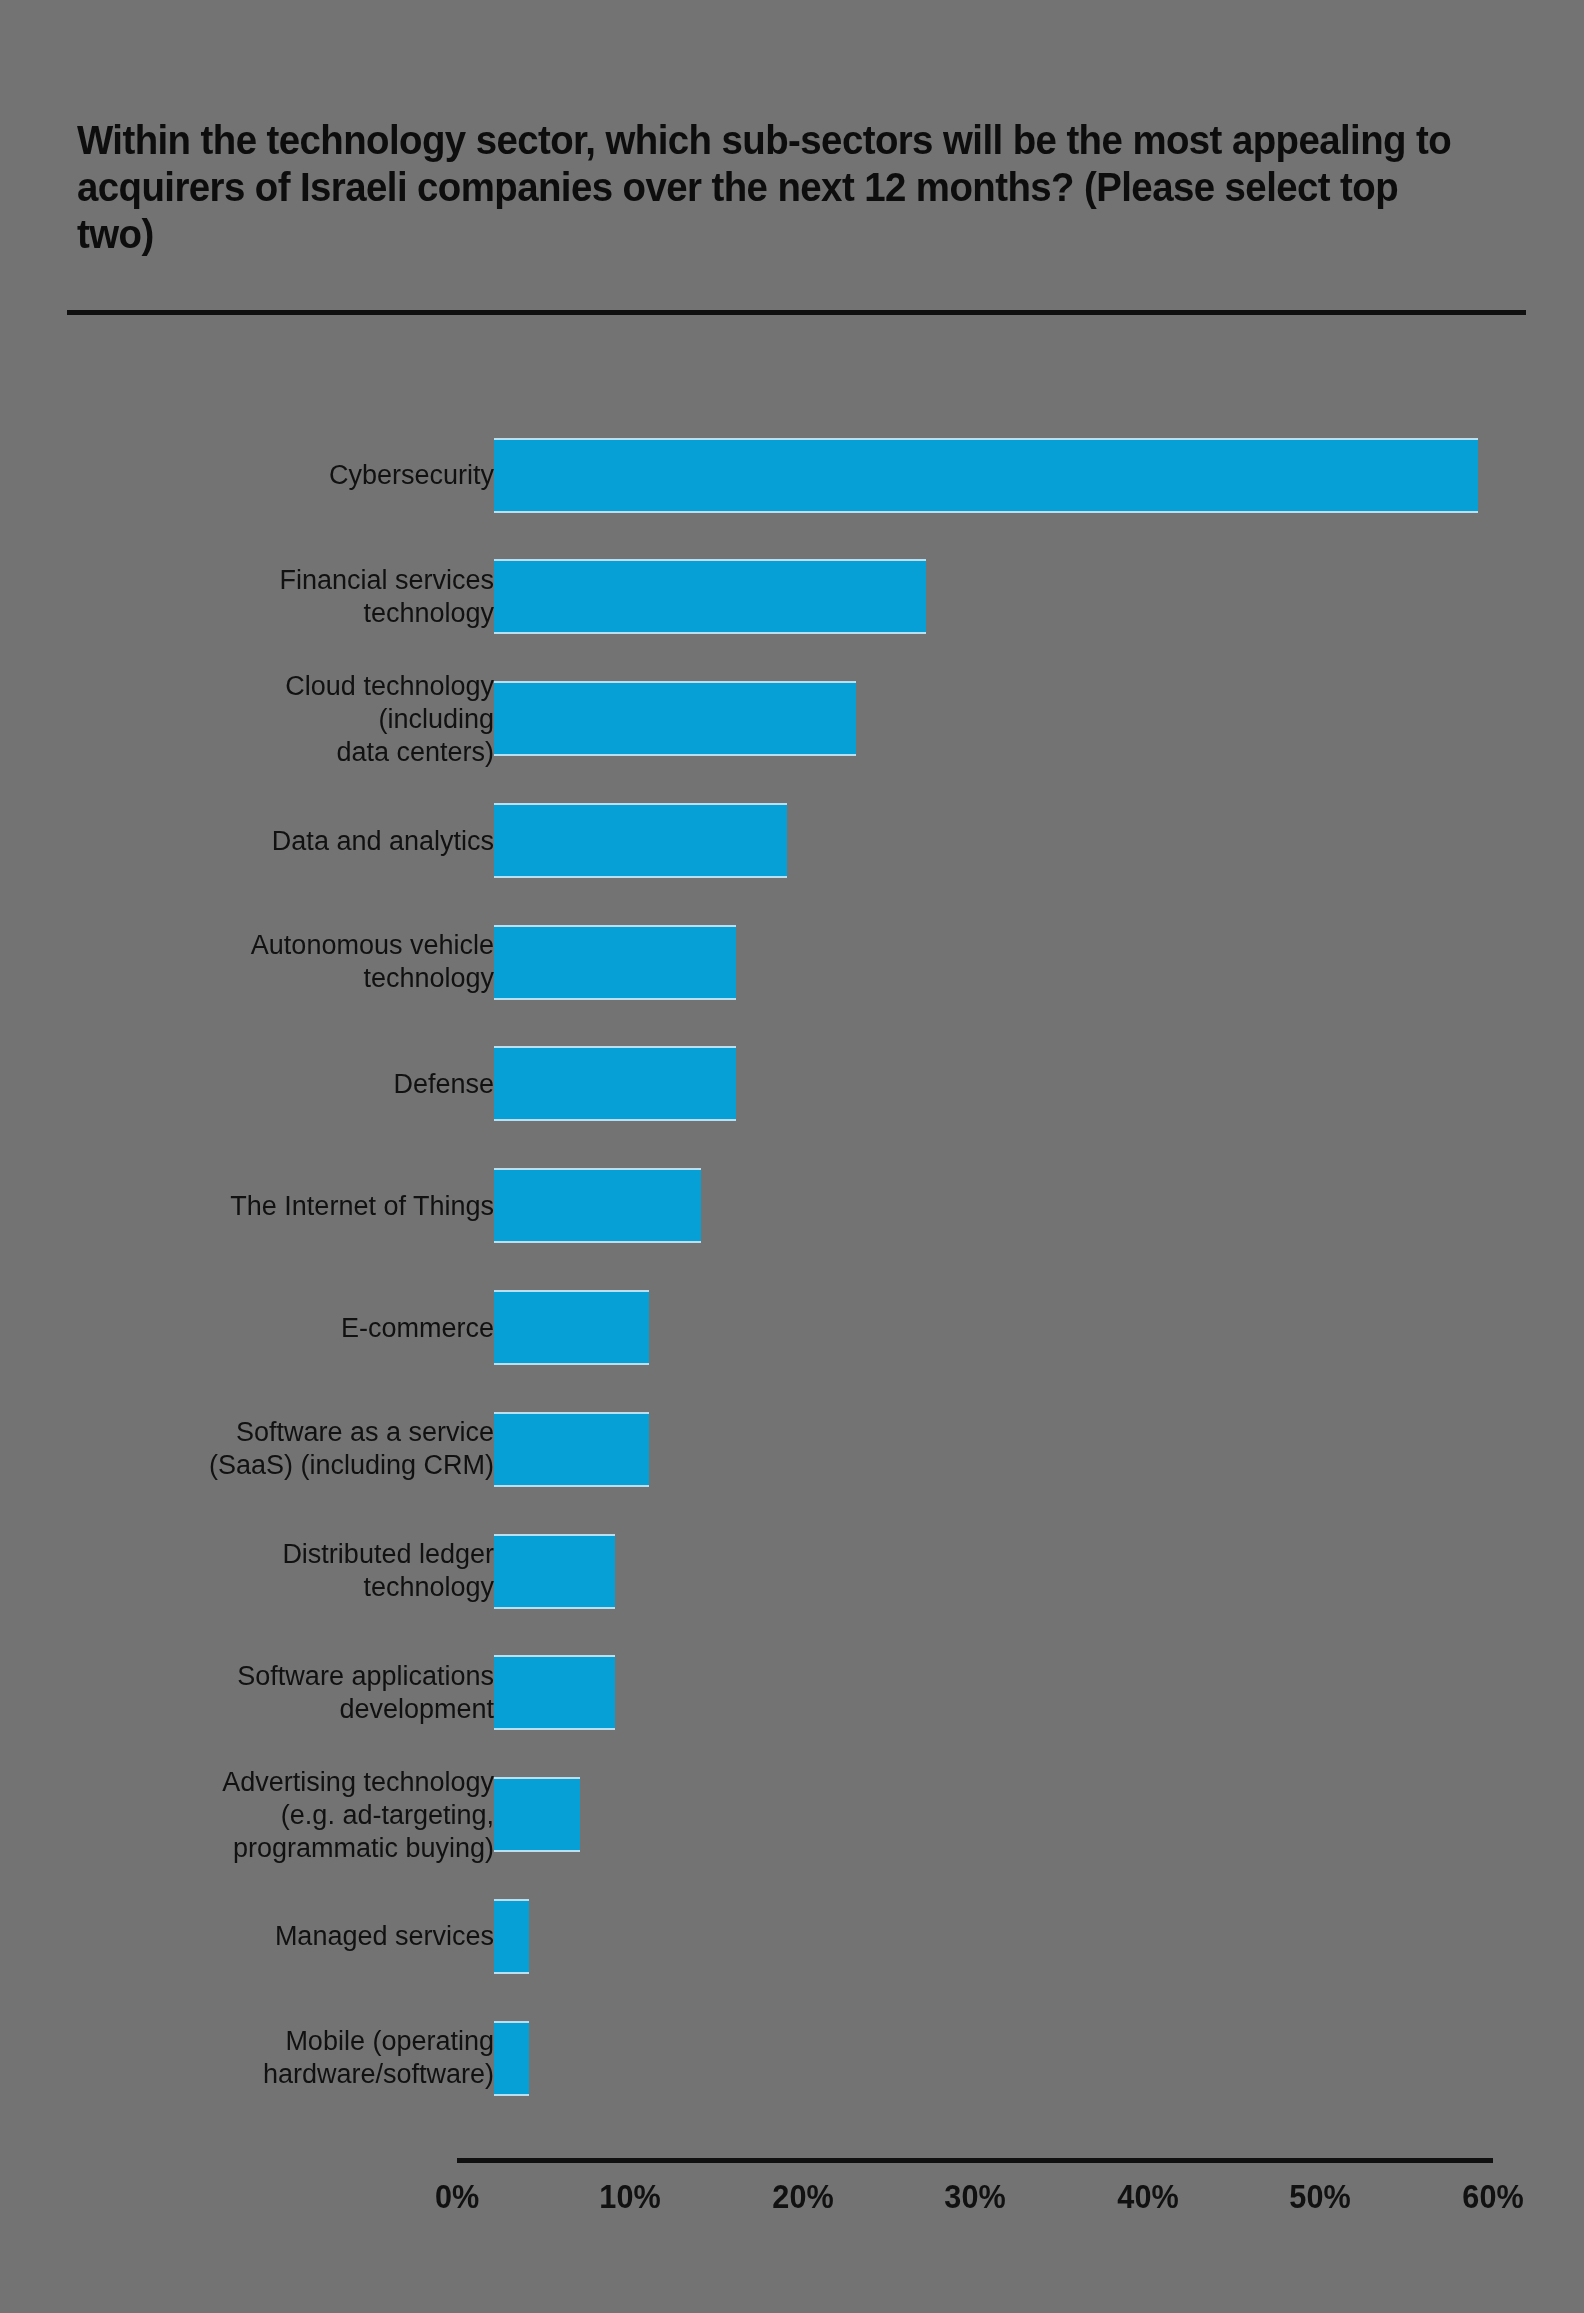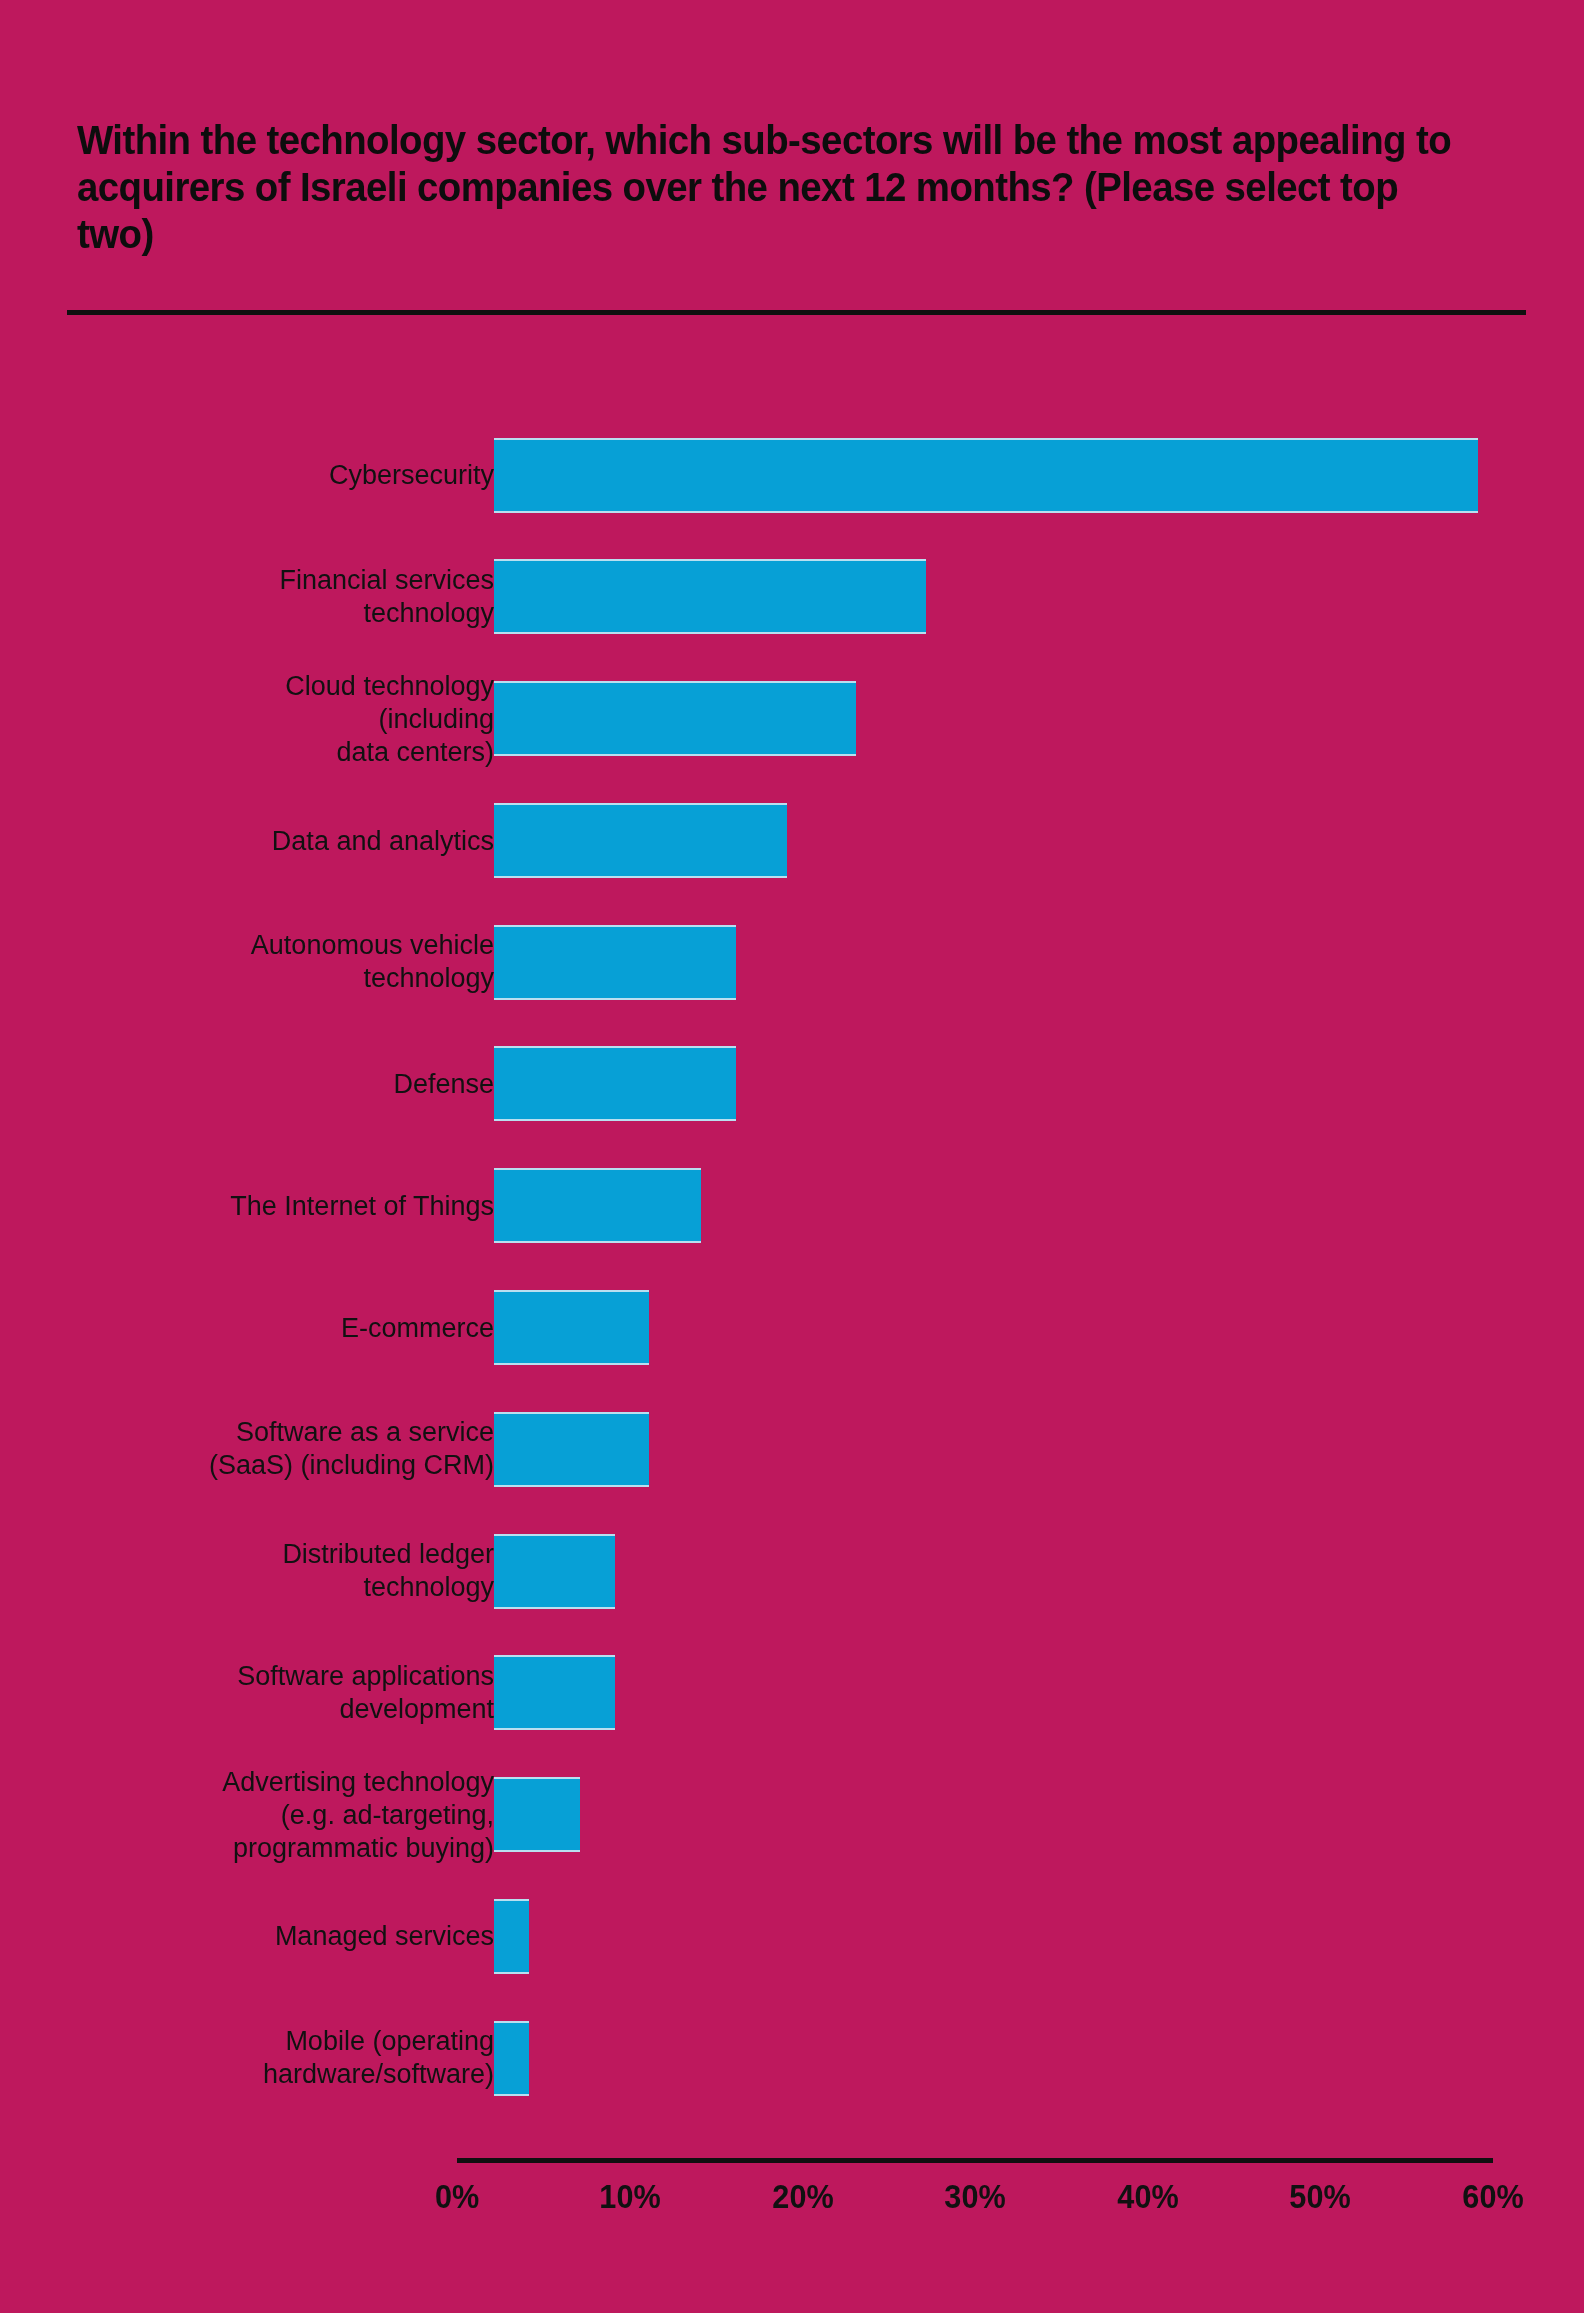--- a/index.html
+++ b/index.html
@@ -11,21 +11,21 @@
     height: 2314px;
     background: #ececec;
     font-family: "Liberation Sans", sans-serif;
     overflow: hidden;
   }
 
   .page {
     position: relative;
     width: 1584px;
     height: 2314px;
-    background: #be185d;
+    background: #737373;
     box-sizing: border-box;
   }
 
   
   .title-block {
     position: absolute;
     left: 77px;
     top: 117px;
     width: 1445px;
   }

